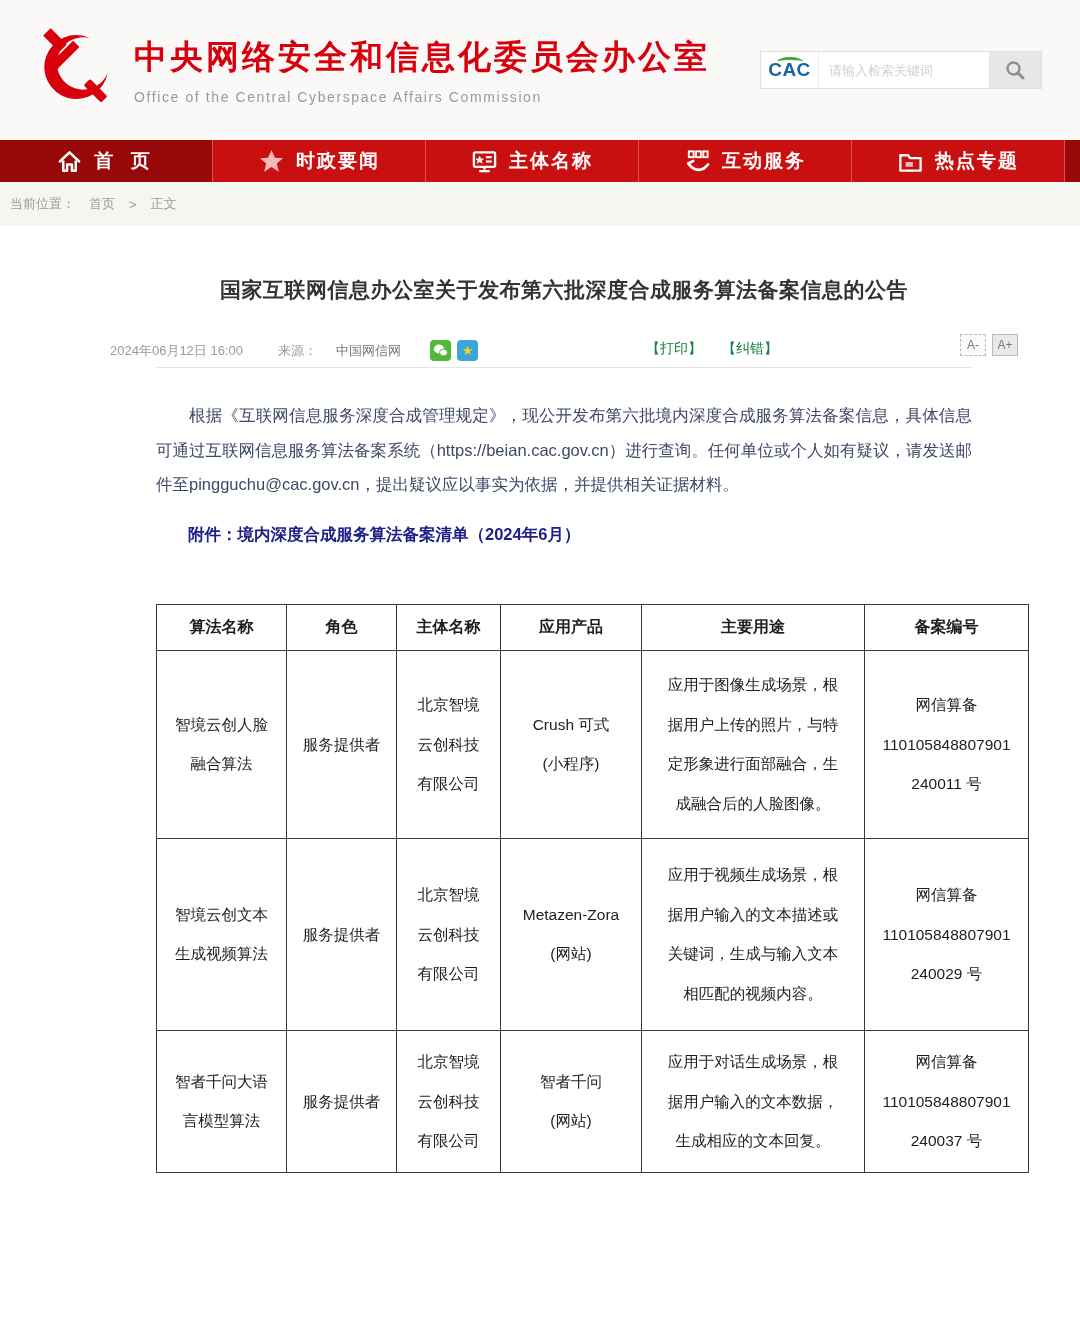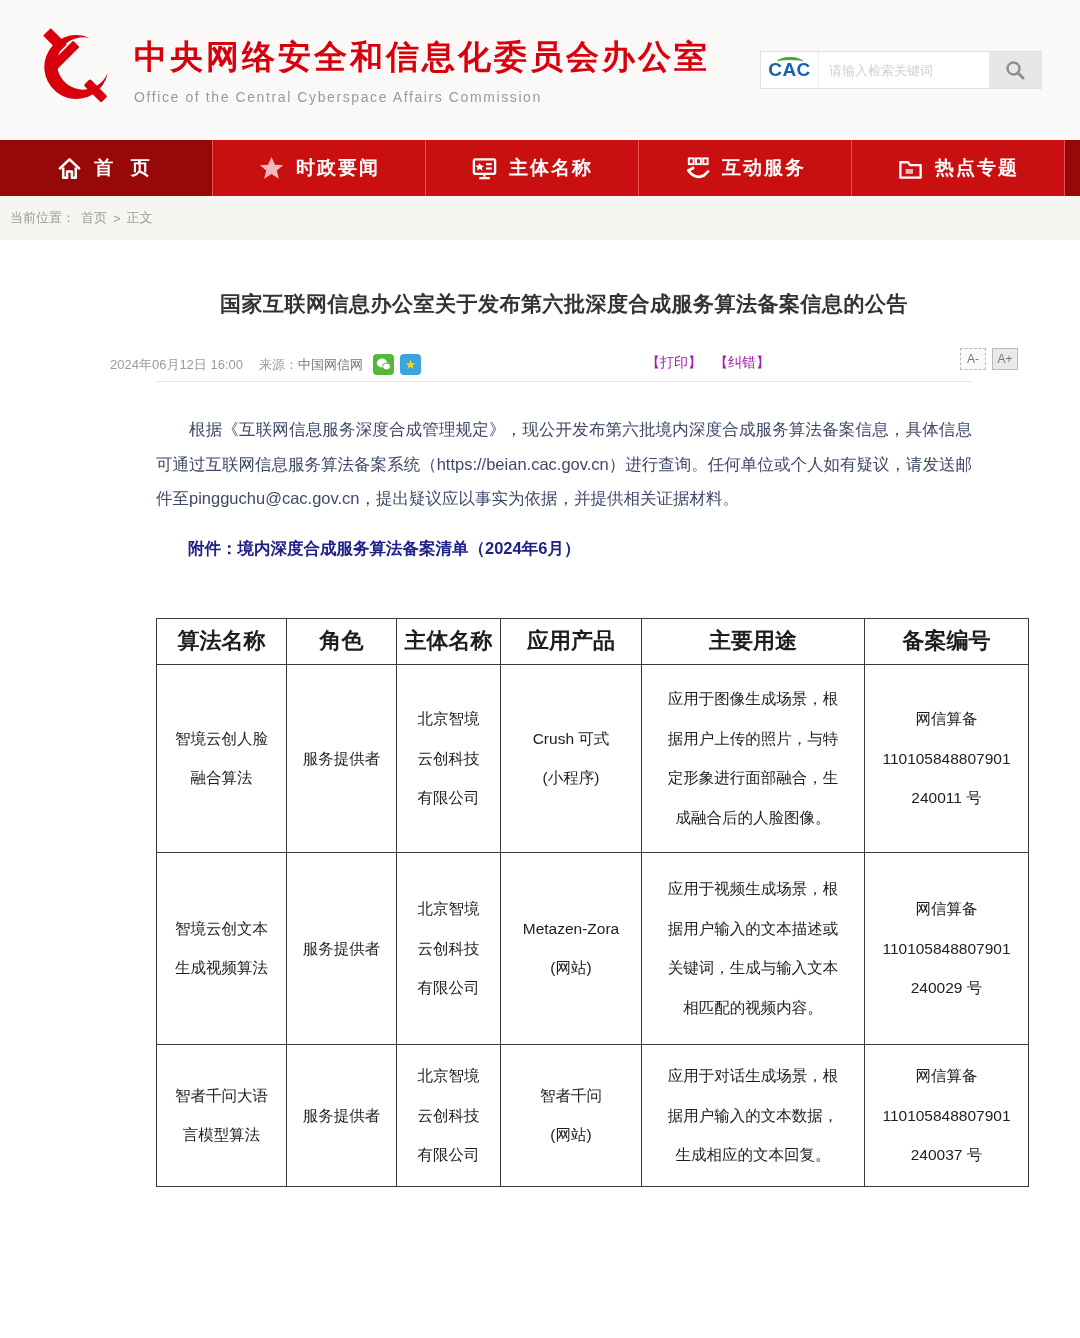--- a/index.html
+++ b/index.html
@@ -15,58 +15,58 @@
   .site-title-en { color:#9a9a9a; font-size:14px; letter-spacing:1.6px; margin-top:9px; }
   .search-box { margin-left:auto; width:282px; height:38px; background:#ffffff; border:1px solid #e0e0e0; display:flex; align-items:stretch; }
   .cac-logo { width:58px; display:flex; align-items:center; justify-content:center; border-right:1px solid #eee; position:relative; }
   .cac-text { color:#1763a6; font-size:19px; font-weight:bold; letter-spacing:0.5px; }
   .cac-arc { position:absolute; top:5px; left:16px; width:26px; height:10px; border-top:3px solid #45a735; border-radius:50%; }
   .search-input { flex:1; border:none; outline:none; padding:0 10px; font-size:13px; color:#333; background:#fff; min-width:0; }
   .search-input::placeholder { color:#d0d0d0; }
   .search-btn { width:52px; background:#e7e7e7; border:none; display:flex; align-items:center; justify-content:center; cursor:pointer; }
 
   
-  .navbar { height:56px; background:#c90f0f; display:flex; }
+  .navbar { height:42px; background:#c90f0f; display:flex; }
   .nav-item { width:213px; display:flex; align-items:center; justify-content:center; gap:11px; color:#fff; font-size:19px; font-weight:bold; letter-spacing:2px; border-right:1px solid #e05252; cursor:pointer; }
   .nav-item.active { background:#970909; letter-spacing:6px; }
   .nav-cap { flex:1; background:#970909; }
   .nav-icon { width:27px; height:27px; flex:0 0 auto; }
 
   
-  .breadcrumb { height:44px; background:#f5f5f2; display:flex; align-items:center; padding-left:10px; font-size:13px; color:#9b9b9b; gap:6px; }
+  .breadcrumb { height:44px; background:#f5f5f2; display:flex; align-items:center; padding-left:10px; font-size:13px; color:#9b9b9b; gap:14px; }
   .breadcrumb .bc-link { color:#9b9b9b; cursor:pointer; }
 
   
   .article { padding:0 108px;margin-left:48px; }
   .article-title { margin-top:50px; text-align:center; font-size:21px; font-weight:bold; color:#333; letter-spacing:0.5px; }
   .meta-row { margin-top:34px; position:relative; height:30px; font-size:13px; color:#9b9b9b; border-bottom:1px solid #e4e4e2; }
-  .meta-left { position:absolute; left:-46px; top:2px; display:flex; align-items:center; gap:0; }
+  .meta-left { position:absolute; left:-46px; top:2px; display:flex; align-items:center; gap:19px; }
   .meta-date { color:#9b9b9b; }
   .meta-source-label { margin-left:16px; color:#9b9b9b; }
   .meta-source { color:#777; }
   .share-icons { display:flex; gap:6px; margin-left:10px; }
   .share-icon { width:21px; height:21px; border-radius:4px; display:flex; align-items:center; justify-content:center; cursor:pointer; }
   .share-wechat { background:#52b838; }
   .share-qzone { background:#3aa4dc; color:#f8d715; font-size:13px; line-height:1; }
-  .meta-print { position:absolute; left:490px; top:2px; color:#a21caf; font-size:14px; display:flex; gap:12px; }
+  .meta-print { position:absolute; left:490px; top:2px; color:#15803d; font-size:14px; display:flex; gap:20px; }
   .meta-print span { cursor:pointer; }
   .meta-fontsize { position:absolute; right:-46px; top:-4px; display:flex; gap:6px; }
   .font-btn { width:26px; height:22px; font-size:12px; color:#777; display:flex; align-items:center; justify-content:center; cursor:pointer; background:#fafafa; }
   .font-minus { border:1px dashed #bbb; }
   .font-plus  { border:1px solid #bbb; background:#e9e9e9; }
 
   .body-text { margin-top:30px; }
   .body-text p { font-size:16.5px; color:#3e4868; line-height:2.1; text-indent:2em; text-align:justify; margin-bottom:6px; }
   .attachment { margin-top:22px; text-indent:2em; }
   .attachment a { color:#1d2088; font-size:16.5px; font-weight:bold; text-decoration:none; cursor:pointer; }
 
   
   .reg-table { margin:58px auto 0; border-collapse:collapse; width:872px; table-layout:fixed; }
   .reg-table th, .reg-table td { border:1.5px solid #3a3a3a; text-align:center; vertical-align:middle; color:#1d1d1d; }
-  .reg-table th { height:46px; font-size:22px; font-weight:bold; }
+  .reg-table th { height:46px; font-size:16px; font-weight:bold; }
   .reg-table td { font-size:15.5px; line-height:2.55; padding:10px 6px; white-space:pre-line; }
 </style>
 </head>
 <body>
 
 <div class="page">
 
   <div class="header">
     <svg class="emblem" viewBox="0 0 100 110">
       <path d="M68 16 A39 39 0 1 0 90 58 A32 32 0 1 1 68 16 Z" fill="#d9000d"></path>

